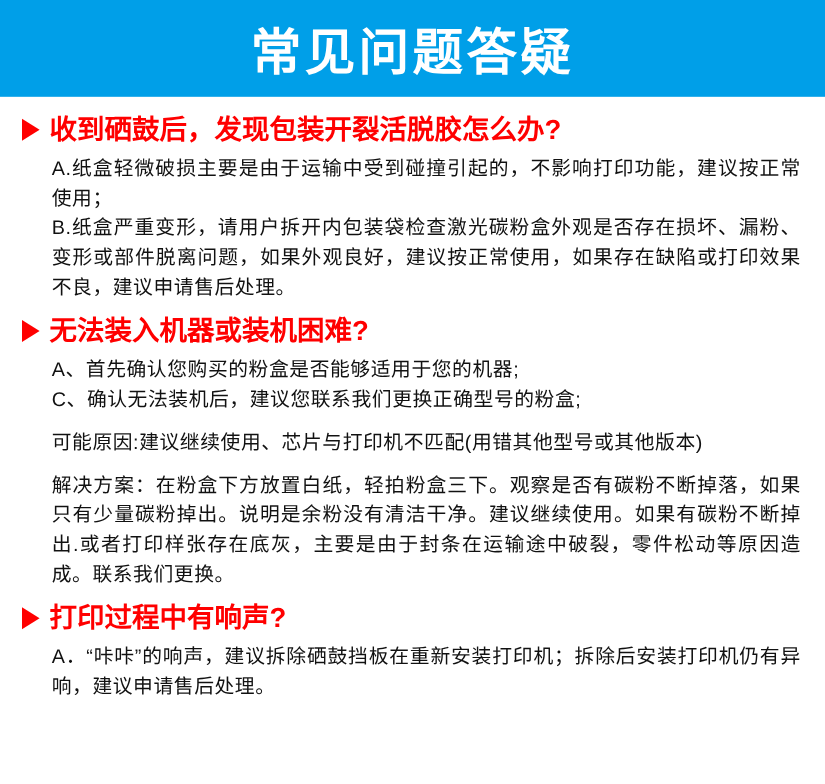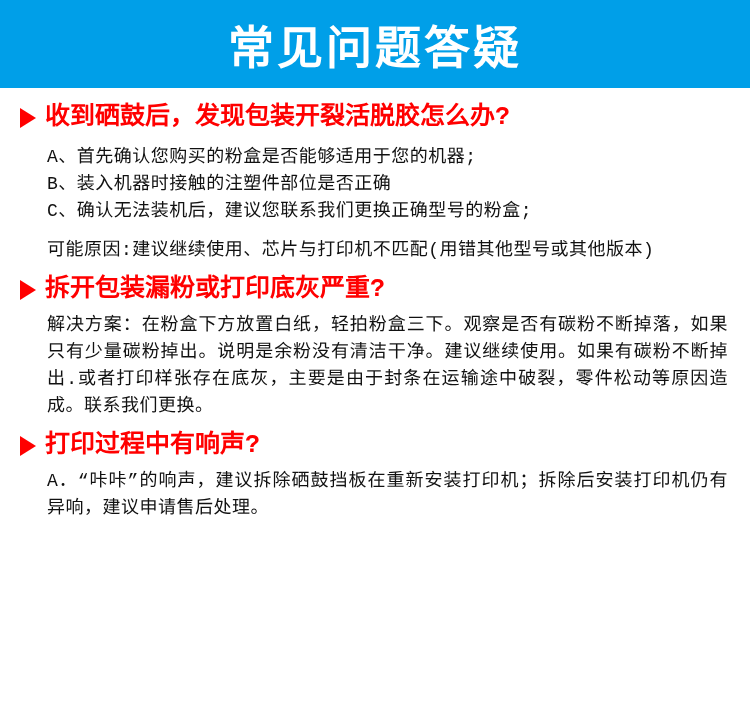--- a/index.html
+++ b/index.html
@@ -2,21 +2,21 @@
 <html lang="zh-CN" style="--banner-bg: #009FE8; --banner-fg: #FFFFFF; --accent: #FF0000; --body-fg: #111111; --page-bg: #FFFFFF;"><head>
 <meta charset="utf-8">
 <style>
   :root{
     --banner-bg:#009FE8;
     --banner-fg:#FFFFFF;
     --accent:#FF0000;
     --body-fg:#111111;
     --page-bg:#FFFFFF;
   }
-  *{margin:0;padding:0;box-sizing:border-box;font-family:Liberation Mono, monospace;}
+  *{margin:0;padding:0;box-sizing:border-box;}
   html,body{background:var(--page-bg);}
   body{
     width:750px;height:713px;overflow:hidden;
     font-family:"Liberation Sans","DejaVu Sans",sans-serif;
   }
   .page{width:750px;height:713px;background:var(--page-bg);}
   .banner{
     width:750px;height:88px;background:var(--banner-bg);
     display:flex;align-items:center;justify-content:center;
   }
@@ -51,41 +51,44 @@
     <div class="banner-title">常见问题答疑</div>
   </div>
 
   <div class="content">
 
     <div class="faq-section">
       <div class="q-row">
         <span class="tri"></span>
         <span class="q-text">收到硒鼓后，发现包装开裂活脱胶怎么办?</span>
       </div>
+      <div class="answers">
+        <p>A.纸盒轻微破损主要是由于运输中受到碰撞引起的，不影响打印功能，建议按正常使用；</p>
+        <p>B.纸盒严重变形，请用户拆开内包装袋检查激光碳粉盒外观是否存在损坏、漏粉、变形或部件脱离问题，如果外观良好，建议按正常使用，如果存在缺陷或打印效果不良，建议申请售后处理。</p>
+      </div>
     </div>
 
     <div class="faq-section">
+      <div class="q-row">
+        <span class="tri"></span>
+        <span class="q-text">无法装入机器或装机困难?</span>
+      </div>
       <div class="answers">
         <p>A、首先确认您购买的粉盒是否能够适用于您的机器;</p>
-        <p>B、装入机器时接触的注塑件部位是否正确</p>
         <p>C、确认无法装机后，建议您联系我们更换正确型号的粉盒;</p>
       </div>
     </div>
 
     <div class="faq-section">
       <div class="answers">
         <p>可能原因:建议继续使用、芯片与打印机不匹配(用错其他型号或其他版本)</p>
       </div>
     </div>
 
     <div class="faq-section">
-      <div class="q-row">
-        <span class="tri"></span>
-        <span class="q-text">拆开包装漏粉或打印底灰严重?</span>
-      </div>
       <div class="answers">
         <p>解决方案：在粉盒下方放置白纸，轻拍粉盒三下。观察是否有碳粉不断掉落，如果只有少量碳粉掉出。说明是余粉没有清洁干净。建议继续使用。如果有碳粉不断掉出.或者打印样张存在底灰，主要是由于封条在运输途中破裂，零件松动等原因造成。联系我们更换。</p>
       </div>
     </div>
 
     <div class="faq-section">
       <div class="q-row">
         <span class="tri"></span>
         <span class="q-text">打印过程中有响声?</span>
       </div>

